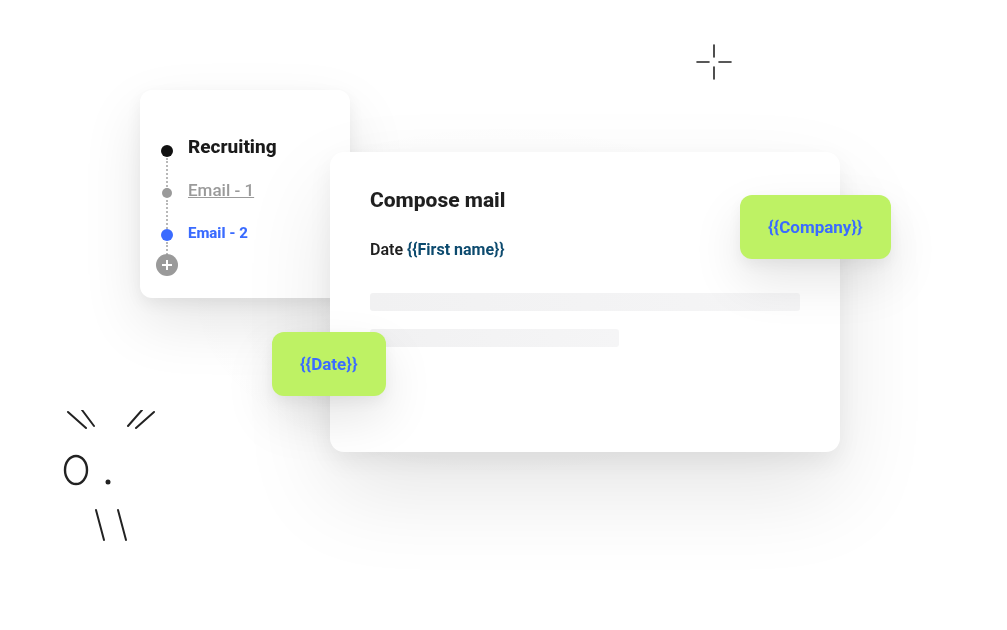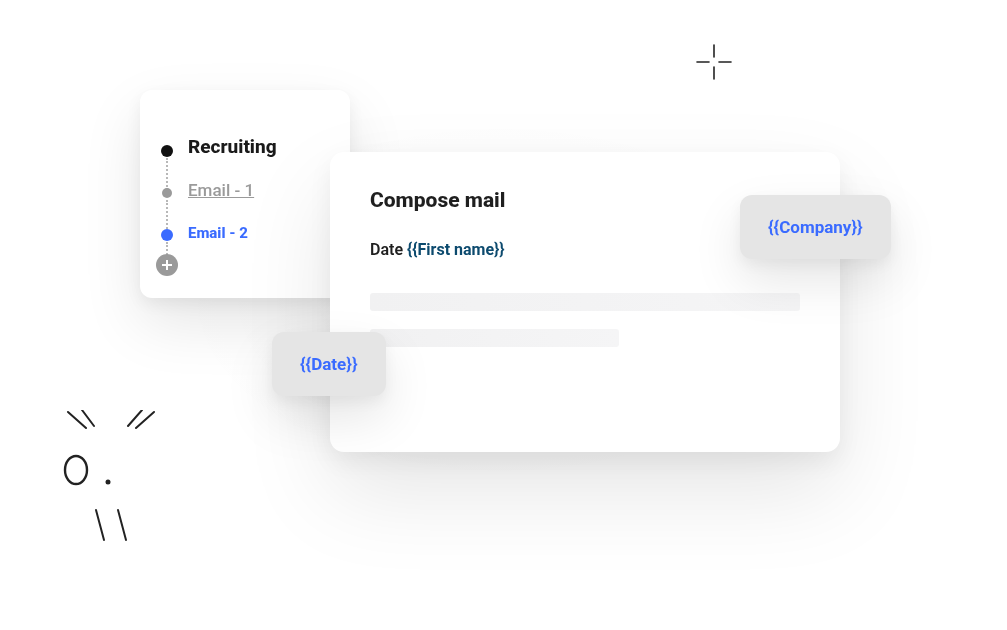--- a/index.html
+++ b/index.html
@@ -132,21 +132,21 @@
     height: 18px;
     background: linear-gradient(90deg, #f1f1f2 0%, #f5f5f6 100%);
     border-radius: 3px;
     margin-bottom: 18px;
   }
   .placeholder-bar.short { width: 58%; }
 
   
   .chip {
     position: absolute;
-    background: #e5e5e5;
+    background: #bef264;
     border-radius: 12px;
     padding: 22px 28px;
     font-size: 17px;
     font-weight: 700;
     color: #3a6bff;
     box-shadow: 0 22px 50px rgba(0,0,0,0.10), 0 6px 14px rgba(0,0,0,0.05);
     white-space: nowrap;
   }
   .chip-company { left: 740px; top: 195px; }
   .chip-date    { left: 272px; top: 332px; }

